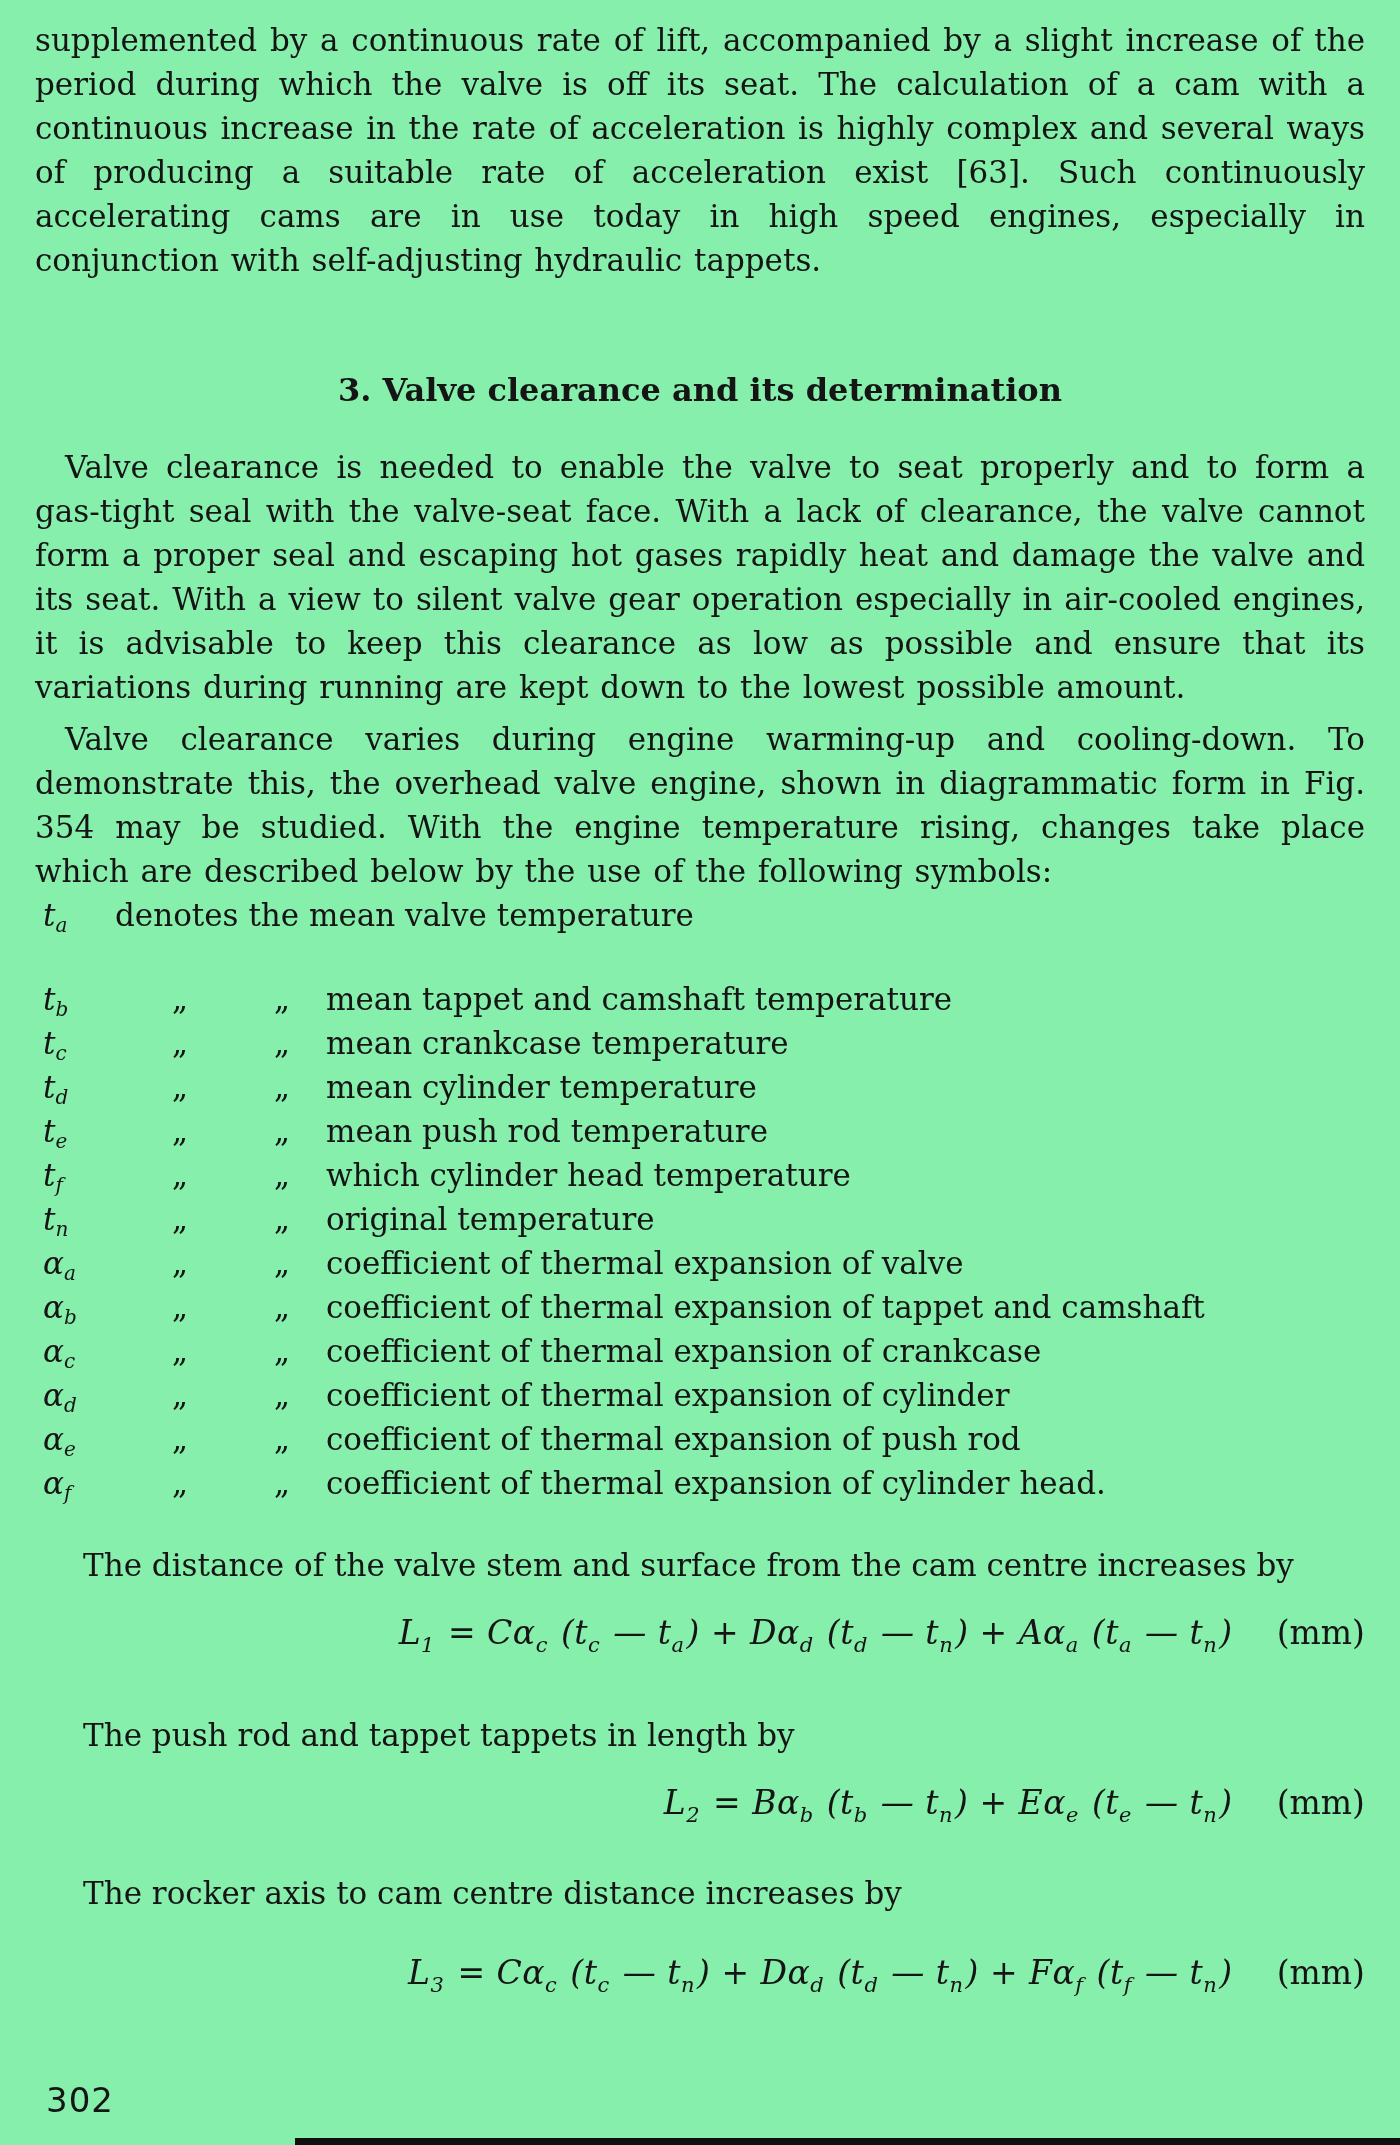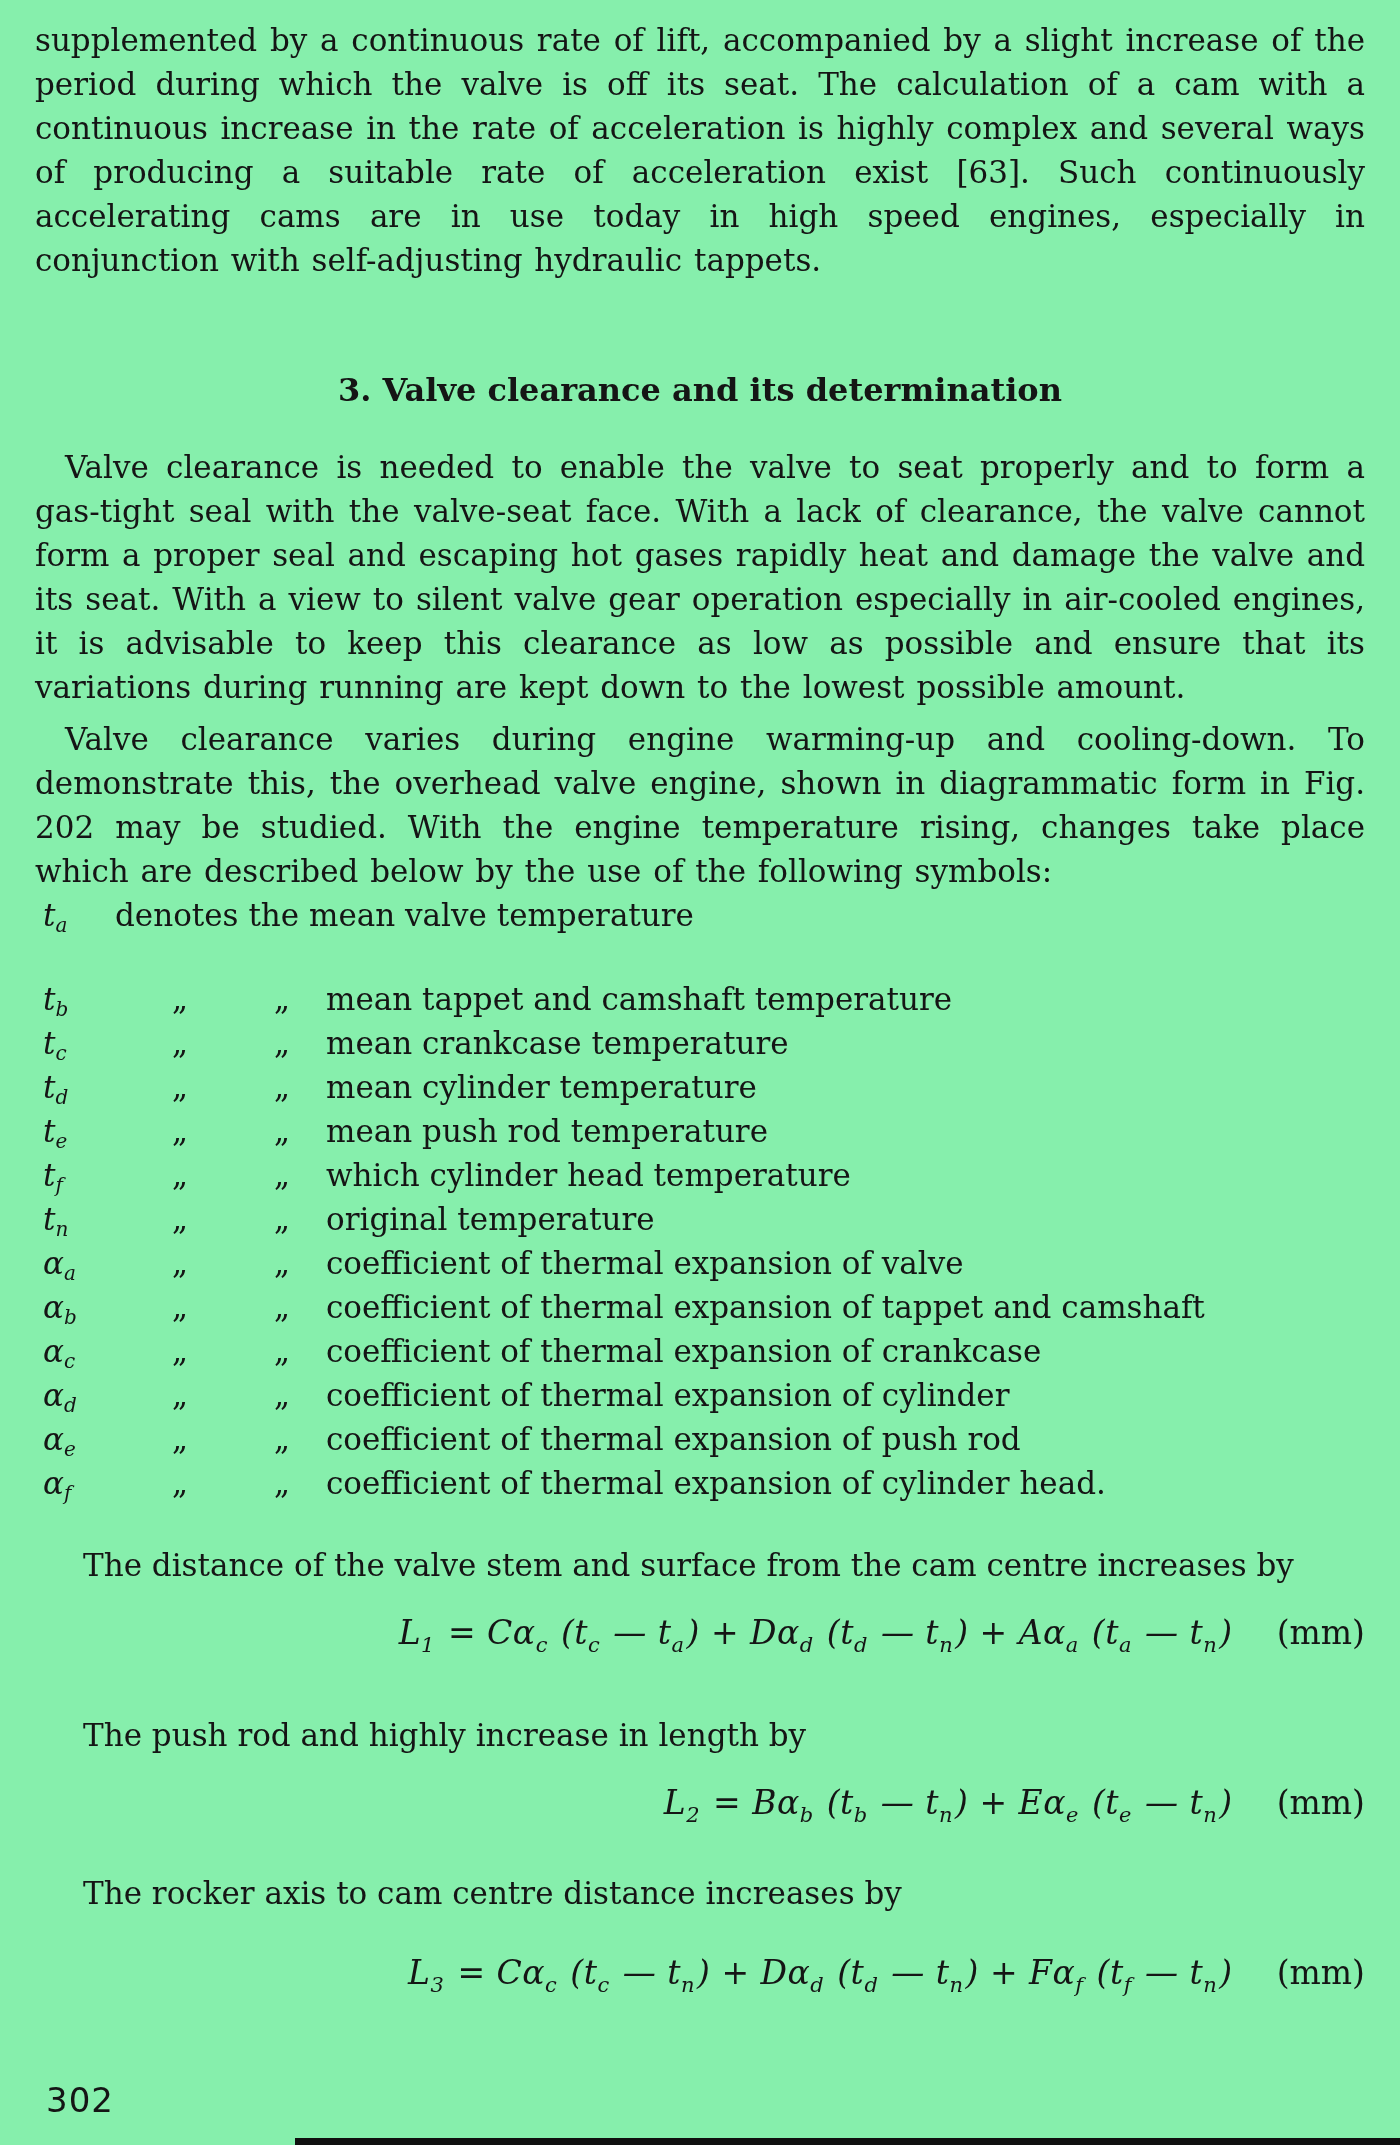--- a/index.html
+++ b/index.html
@@ -81,21 +81,21 @@
 <body>
 
 <div class="page">
 
   <p class="body-text para-1">supplemented by a continuous rate of lift, accompanied by a slight increase of the period during which the valve is off its seat. The calculation of a cam with a continuous increase in the rate of acceleration is highly complex and several ways of producing a suitable rate of acceleration exist [63]. Such continuously accelerating cams are in use today in high speed engines, especially in conjunction with self-adjusting hydraulic tappets.</p>
 
   <h2 class="heading">3. Valve clearance and its determination</h2>
 
   <p class="body-text indent para-2">Valve clearance is needed to enable the valve to seat properly and to form a gas-tight seal with the valve-seat face. With a lack of clearance, the valve cannot form a proper seal and escaping hot gases rapidly heat and damage the valve and its seat. With a view to silent valve gear operation especially in air-cooled engines, it is advisable to keep this clearance as low as possible and ensure that its variations during running are kept down to the lowest possible amount.</p>
 
-  <p class="body-text indent para-3">Valve clearance varies during engine warming-up and cooling-down. To demonstrate this, the overhead valve engine, shown in diagrammatic form in Fig. 202 may be studied. With the engine temperature rising, changes take place which are described below by the use of the following symbols:</p>
+  <p class="body-text indent para-3">Valve clearance varies during engine warming-up and cooling-down. To demonstrate this, the overhead valve engine, shown in diagrammatic form in Fig. 354 may be studied. With the engine temperature rising, changes take place which are described below by the use of the following symbols:</p>
 
   <div class="def-line">
     <span class="sym-cell"><i>t</i><span class="sb">a</span></span>
     <span>denotes the mean valve temperature</span>
   </div>
 
   <div class="symbol-list">
       <div class="sym-row">
         <span class="sym-cell"><i>t</i><span class="sb">b</span></span>
         <span class="ditto-1">„</span>
@@ -169,21 +169,21 @@
         <span>coefficient of thermal expansion of cylinder head.</span>
       </div>
     </div>
 
   <div>
     <p class="formula-intro fi-1">The distance of the valve stem and surface from the cam centre increases by</p>
     <div class="formula"><span>L</span><span class="sb">1</span><span> = Cα</span><span class="sb">c</span><span> (t</span><span class="sb">c</span><span> — t</span><span class="sb">a</span><span>) + Dα</span><span class="sb">d</span><span> (t</span><span class="sb">d</span><span> — t</span><span class="sb">n</span><span>) + Aα</span><span class="sb">a</span><span> (t</span><span class="sb">a</span><span> — t</span><span class="sb">n</span><span>)</span><span class="unit">(mm)</span></div>
   </div>
 
   <div>
-    <p class="formula-intro fi-2">The push rod and highly increase in length by</p>
+    <p class="formula-intro fi-2">The push rod and tappet tappets in length by</p>
     <div class="formula"><span>L</span><span class="sb">2</span><span> = Bα</span><span class="sb">b</span><span> (t</span><span class="sb">b</span><span> — t</span><span class="sb">n</span><span>) + Eα</span><span class="sb">e</span><span> (t</span><span class="sb">e</span><span> — t</span><span class="sb">n</span><span>)</span><span class="unit">(mm)</span></div>
   </div>
 
   <div>
     <p class="formula-intro fi-3">The rocker axis to cam centre distance increases by</p>
     <div class="formula f-3"><span>L</span><span class="sb">3</span><span> = Cα</span><span class="sb">c</span><span> (t</span><span class="sb">c</span><span> — t</span><span class="sb">n</span><span>) + Dα</span><span class="sb">d</span><span> (t</span><span class="sb">d</span><span> — t</span><span class="sb">n</span><span>) + Fα</span><span class="sb">f</span><span> (t</span><span class="sb">f</span><span> — t</span><span class="sb">n</span><span>)</span><span class="unit">(mm)</span></div>
   </div>
 
   <div class="page-num">302</div>
 

